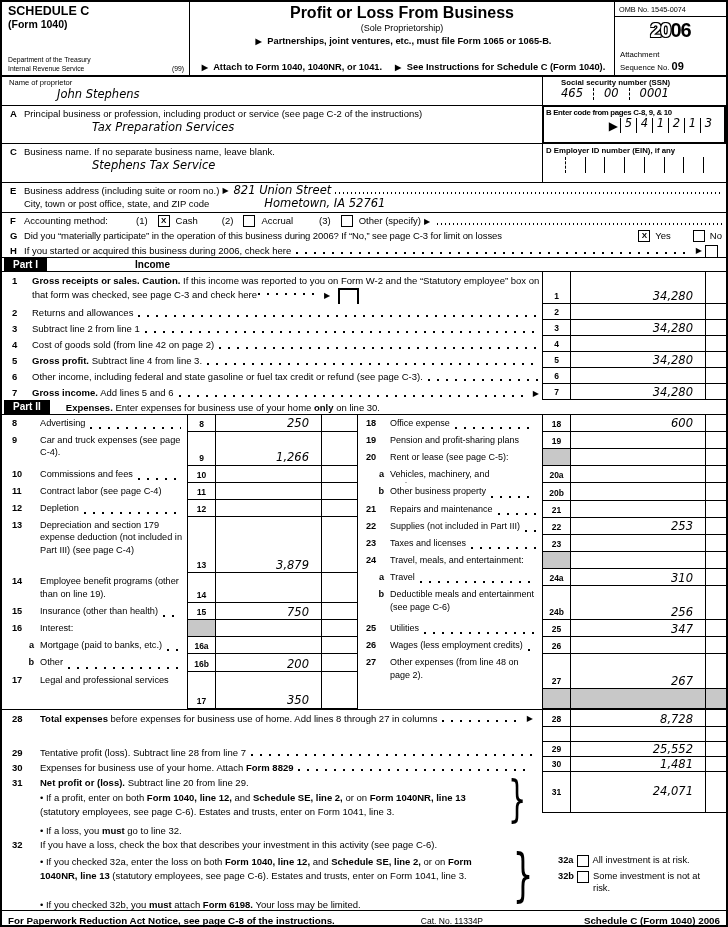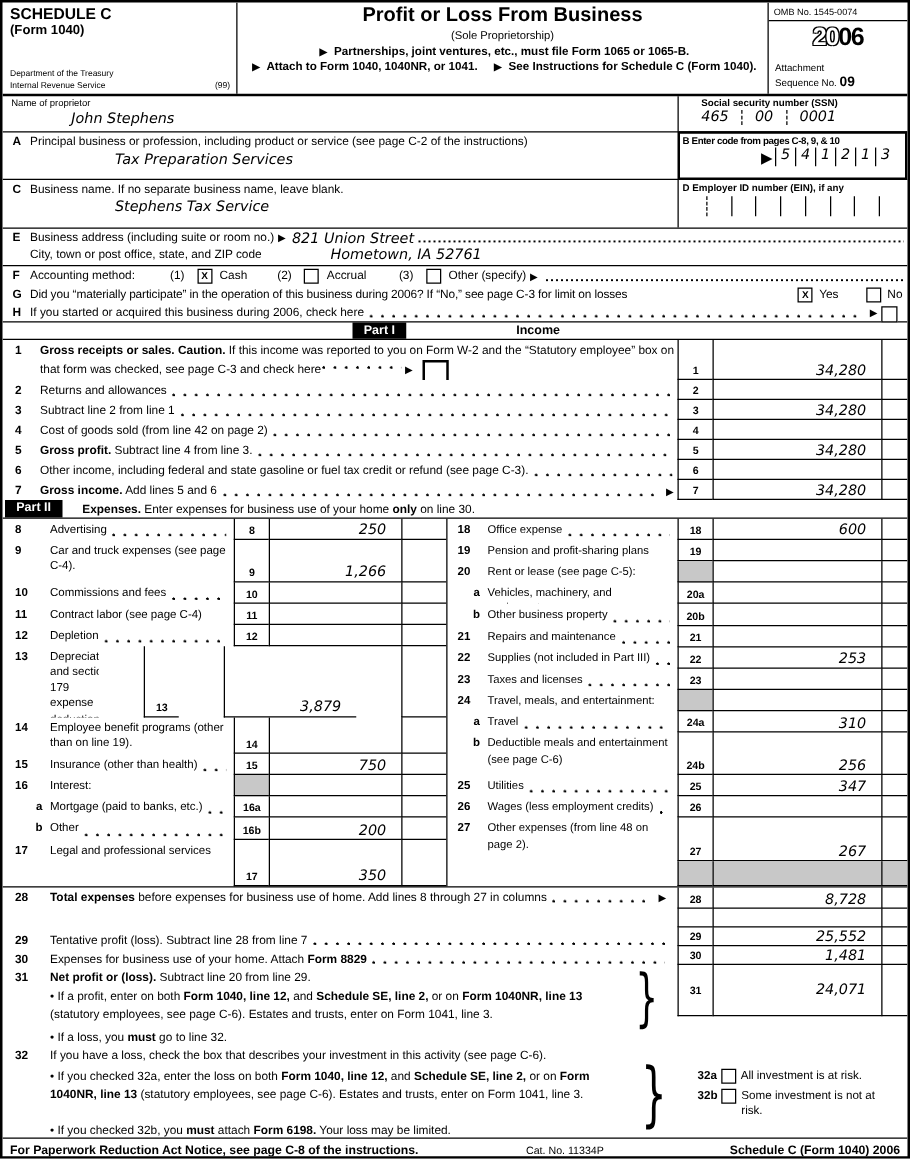--- a/index.html
+++ b/index.html
@@ -25,21 +25,21 @@
   .hdr{display:flex;height:73px;border-bottom:2px solid #000;}
   .hdr-left{width:188px;box-sizing:border-box;border-right:1px solid #000;padding:3px 5px 2px 6px;display:flex;flex-direction:column;}
   .sched{font-weight:bold;font-size:12.5px;line-height:1.1;}
   .form1040{font-weight:bold;font-size:10.5px;line-height:1.1;}
   .dept{font-size:6.8px;line-height:1.25;margin-top:auto;}
   .dept .irsline{display:flex;justify-content:space-between;}
   .hdr-mid{flex:1;display:flex;flex-direction:column;text-align:center;padding:2px 4px 1px;}
   .title{font-weight:bold;font-size:16px;line-height:1.15;}
   .subtitle{font-size:9px;margin-top:1px;}
   .note1{font-weight:bold;font-size:9.3px;margin-top:3px;}
-  .note2{font-weight:bold;font-size:9.3px;margin-top:auto;padding-bottom:16px;display:flex;justify-content:center;gap:10px;}
+  .note2{font-weight:bold;font-size:9.3px;margin-top:auto;padding-bottom:2px;display:flex;justify-content:center;gap:10px;}
   .hdr-right{width:112px;box-sizing:border-box;border-left:1px solid #000;display:flex;flex-direction:column;}
   .omb{font-size:7.3px;border-bottom:1px solid #000;padding:3px 2px 2px 4px;}
   .year{text-align:center;font-size:20px;font-weight:bold;line-height:1;padding-top:3px;letter-spacing:-1px;}
   .y20{color:#fff;text-shadow:-1px -1px 0 #000,1px -1px 0 #000,-1px 1px 0 #000,1px 1px 0 #000;}
   .att{font-size:7.8px;line-height:1.2;padding:2px 0 2px 5px;margin-top:auto;}
   .attno{font-weight:bold;font-size:11px;}
   
   .namerow{display:flex;height:28px;border-bottom:1px solid #000;}
   .namel{flex:1;padding:1px 0 0 7px;box-sizing:border-box;}
   .small-lab{font-size:7.6px;}
@@ -64,21 +64,21 @@
   .dcell:first-of-type{border-left:none;}
   .eincells{display:flex;height:16px;margin-top:2px;}
   .eincell{flex:1;border-left:1px solid #000;box-sizing:border-box;}
   .eincell.first{border-left:none;}
   .eincell.dash{border-left-style:dashed;}
   .frow{display:flex;height:15px;padding-top:2px;box-sizing:border-box;}
   .hrow{height:14px;}
   .fgap{display:inline-block;}
   
   .partbar{display:flex;align-items:stretch;height:15px;box-sizing:border-box;border-bottom:1.5px solid #000;}
-  .pb1{border-top:1.5px solid #000;justify-content:center;}
+  .pb1{border-top:1.5px solid #000;}
   .badge{background:#000;color:#fff;font-weight:bold;font-size:10px;padding:1px 9px 0;margin-left:2px;white-space:nowrap;}
   .ptitle{font-weight:bold;font-size:10px;padding-top:1px;}
   .ptext{font-size:9.5px;padding-top:2px;}
   
   .xrow{display:flex;box-sizing:border-box;}
   .nc{width:28px;flex:none;border-left:1px solid #000;border-bottom:1px solid #000;box-sizing:border-box;
       display:flex;align-items:flex-end;justify-content:center;font-weight:bold;font-size:8.5px;padding-bottom:2px;}
   .ac{border-left:1px solid #000;border-bottom:1px solid #000;box-sizing:border-box;
       display:flex;align-items:flex-end;justify-content:flex-end;padding:0 12px 1px 16px;}
   .cc{border-left:1px solid #000;border-bottom:1px solid #000;box-sizing:border-box;flex:none;}
@@ -96,21 +96,21 @@
   .exright{width:368px;display:flex;flex-direction:column;}
   .exrow{display:flex;box-sizing:border-box;}
   .exrow .lbl{flex:1;display:flex;overflow:hidden;padding:2px 2px 0 10px;box-sizing:border-box;line-height:12.5px;font-size:9.2px;}
   .exright .exrow .lbl{padding-left:8px;font-size:9px;line-height:12.5px;}
   .exrow .lnum{width:28px;flex:none;font-weight:bold;font-size:9.2px;}
   .exright .exrow .lnum{width:24px;}
   .exrow .lnum.sub{text-align:right;padding-right:6px;box-sizing:border-box;}
   .ltext{flex:0 1 auto;}
   .acl{width:106px;} .ccl{width:36px;}
   .r17{height:17px;} .r18{height:18px;} .r20{height:20px;} .r30{height:30px;}
-  .r34{height:34px;} .r35{height:35px;} .r37{height:37px;} .r57{height:57px;gap:36px;} .r15{height:15px;} .r41{height:41px;}
+  .r34{height:34px;} .r35{height:35px;} .r37{height:37px;} .r57{height:57px;} .r15{height:15px;} .r41{height:41px;}
   
   .bottomwrap{position:relative;height:200px;}
   .btable{position:absolute;top:0;right:0;width:184px;}
   .babs{position:absolute;left:0;box-sizing:border-box;}
   .blbl{display:flex;width:534px;padding-left:10px;box-sizing:border-box;line-height:13px;}
   .bullet{line-height:13.5px;}
   .bullet::before{content:"• ";}
   .brace{position:absolute;font-family:"DejaVu Sans",sans-serif;font-weight:normal;line-height:1;transform:scaleX(0.6) scaleY(1.05);transform-origin:center top;}
   .riskrow{position:absolute;display:flex;align-items:flex-start;font-size:9.3px;line-height:11.5px;}
   .risknum{font-weight:bold;margin-right:3px;}

